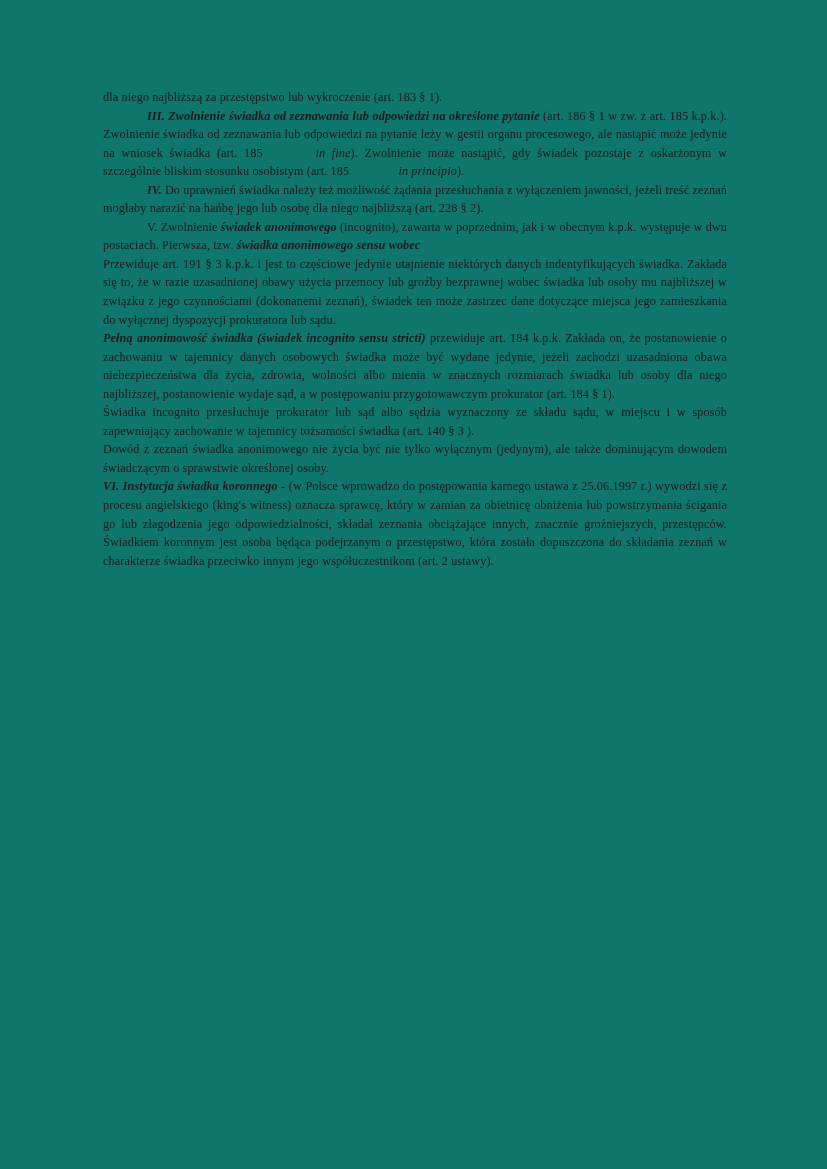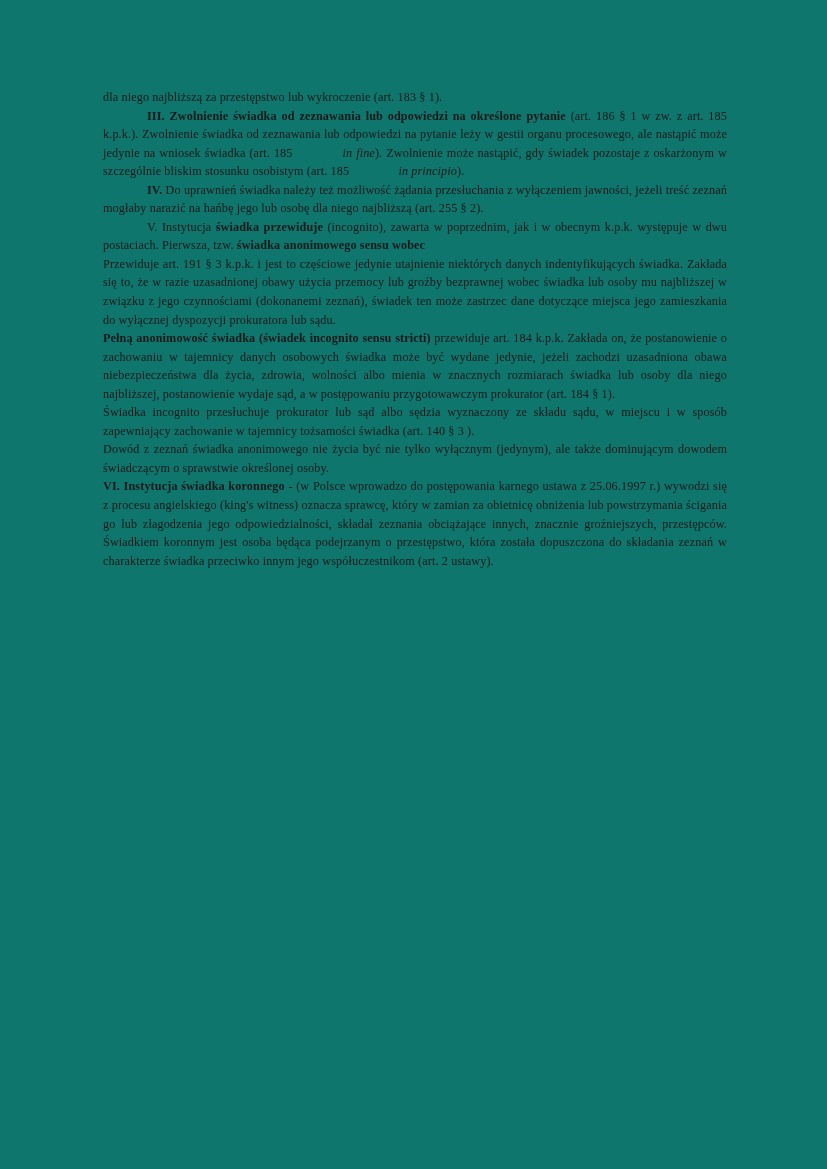--- a/index.html
+++ b/index.html
@@ -39,34 +39,35 @@
     text-justify: inter-word;
   }
   .ind {
     text-indent: 44px;
   }
   .noind {
     text-indent: 0;
   }
   .b {
     font-weight: bold;
+    font-style: italic;
   }
   .i {
     font-style: italic;
     margin-left: 46px;
   }
 </style>
 </head>
 <body>
 
 <div id="page" style="background: #0f766e; padding-left: 36px;">
   <div id="doc-body" style="color: rgb(25, 25, 25);">
       <p class="noind"><span>dla niego najbliższą za przestępstwo lub wykroczenie (art. 183 § 1).</span></p>
       <p class="ind"><span class="b">III. Zwolnienie świadka od zeznawania lub odpowiedzi na określone pytanie</span><span> (art. 186 § 1 w zw. z art. 185 k.p.k.). Zwolnienie świadka od zeznawania lub odpowiedzi na pytanie leży w gestii organu procesowego, ale nastąpić może jedynie na wniosek świadka (art. 185 </span><span class="i">in fine</span><span>). Zwolnienie może nastąpić, gdy świadek pozostaje z oskarżonym w szczególnie bliskim stosunku osobistym (art. 185 </span><span class="i">in principio</span><span>).</span></p>
-      <p class="ind"><span class="b">IV.</span><span> Do uprawnień świadka należy też możliwość żądania przesłuchania z wyłączeniem jawności, jeżeli treść zeznań mogłaby narazić na hańbę jego lub osobę dla niego najbliższą (art. 255 § 2).</span></p>
-      <p class="ind"><span>V. Instytucja </span><span class="b">świadka przewiduje</span><span> (incognito), zawarta w poprzednim, jak i w obecnym k.p.k. występuje w dwu postaciach. Pierwsza, tzw. </span><span class="b">świadka anonimowego sensu wobec</span></p>
+      <p class="ind"><span class="b">IV.</span><span> Do uprawnień świadka należy też możliwość żądania przesłuchania z wyłączeniem jawności, jeżeli treść zeznań mogłaby narazić na hańbę jego lub osobę dla niego najbliższą (art. 228 § 2).</span></p>
+      <p class="ind"><span>V. Zwolnienie </span><span class="b">świadek anonimowego</span><span> (incognito), zawarta w poprzednim, jak i w obecnym k.p.k. występuje w dwu postaciach. Pierwsza, tzw. </span><span class="b">świadka anonimowego sensu wobec</span></p>
       <p class="noind"><span>Przewiduje art. 191 § 3 k.p.k. i jest to częściowe jedynie utajnienie niektórych danych indentyfikujących świadka. Zakłada się to, że w razie uzasadnionej obawy użycia przemocy lub groźby bezprawnej wobec świadka lub osoby mu najbliższej w związku z jego czynnościami (dokonanemi zeznań), świadek ten może zastrzec dane dotyczące miejsca jego zamieszkania do wyłącznej dyspozycji prokuratora lub sądu.</span></p>
       <p class="noind"><span class="b">Pełną anonimowość świadka (świadek incognito sensu stricti)</span><span> przewiduje art. 184 k.p.k. Zakłada on, że postanowienie o zachowaniu w tajemnicy danych osobowych świadka może być wydane jedynie, jeżeli zachodzi uzasadniona obawa niebezpieczeństwa dla życia, zdrowia, wolności albo mienia w znacznych rozmiarach świadka lub osoby dla niego najbliższej, postanowienie wydaje sąd, a w postępowaniu przygotowawczym prokurator (art. 184 § 1).</span></p>
       <p class="noind"><span>Świadka incognito przesłuchuje prokurator lub sąd albo sędzia wyznaczony ze składu sądu, w miejscu i w sposób zapewniający zachowanie w tajemnicy tożsamości świadka (art. 140 § 3 ).</span></p>
       <p class="noind"><span>Dowód z zeznań świadka anonimowego nie życia być nie tylko wyłącznym (jedynym), ale także dominującym dowodem świadczącym o sprawstwie określonej osoby.</span></p>
       <p class="noind"><span class="b">VI. Instytucja świadka koronnego</span><span> - (w Polsce wprowadzo do postępowania karnego ustawa z 25.06.1997 r.) wywodzi się z procesu angielskiego (king's witness) oznacza sprawcę, który w zamian za obietnicę obniżenia lub powstrzymania ścigania go lub złagodzenia jego odpowiedzialności, składał zeznania obciążające innych, znacznie groźniejszych, przestępców. Świadkiem koronnym jest osoba będąca podejrzanym o przestępstwo, która została dopuszczona do składania zeznań w charakterze świadka przeciwko innym jego współuczestnikom (art. 2 ustawy).</span></p>
     </div>
 </div>
 
 </body></html>

